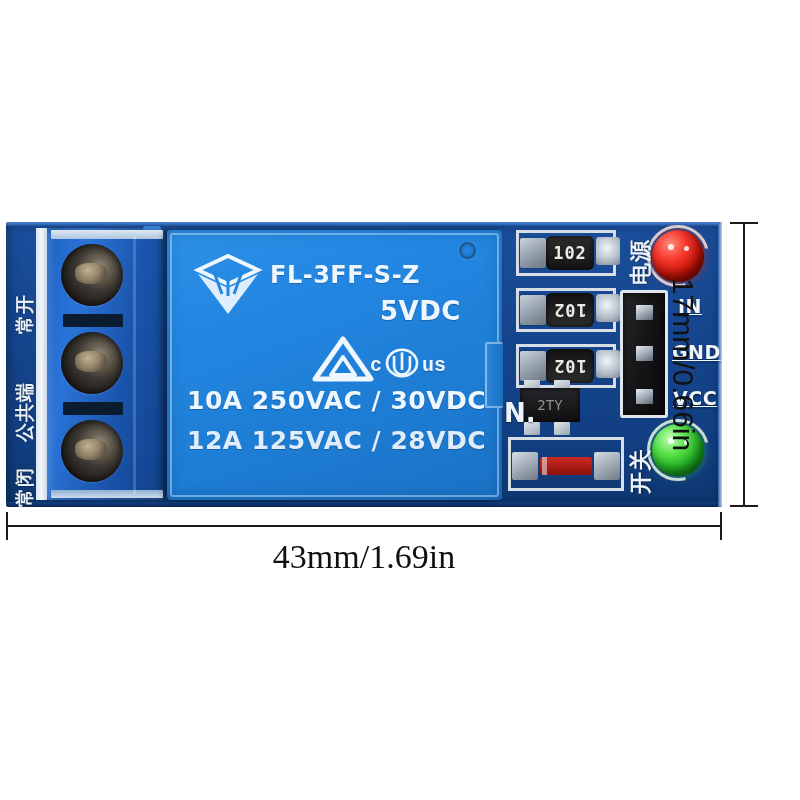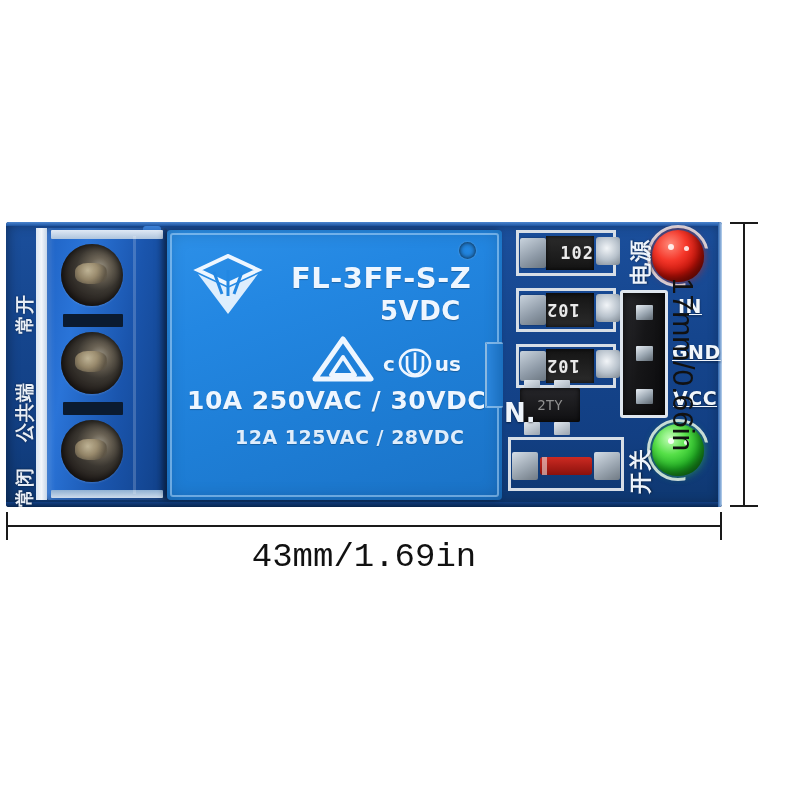--- a/index.html
+++ b/index.html
@@ -181,25 +181,25 @@
     width: 72px; height: 62px;
   }
   .relay-text {
     position: absolute;
     color: #eef6ff;
     font-family: "DejaVu Sans", sans-serif;
     font-weight: 700;
     text-shadow: 0 1px 1px rgba(0,0,0,0.25);
     white-space: nowrap;
   }
-  .rt-model  { left: 103px; top: 31px;  font-size: 29px; letter-spacing: 0.5px; margin-left: 21px; }
+  .rt-model  { left: 103px; top: 31px;  font-size: 24px; letter-spacing: 0.5px; }
   .rt-volt   { left: 213px; top: 66px;  font-size: 26px; letter-spacing: 0.5px; }
   .rt-rating1{ left: 20px;  top: 156px; font-size: 25px; letter-spacing: 0.5px; text-align: center; }
-  .rt-rating2{ left: 20px;  top: 196px; font-size: 19px; letter-spacing: 0.5px; opacity: 0.93; margin-left: 48px;}
-  .rt-culus  { left: 216px; top: 118px; font-size: 20px; }
+  .rt-rating2{ left: 20px;  top: 196px; font-size: 25px; letter-spacing: 0.5px; opacity: 0.93;}
+  .rt-culus  { left: 203px; top: 118px; font-size: 20px; font-family: Liberation Mono, monospace; }
 
   .cqc-mark {
     position: absolute;
     left: 53px; top: 108px;
     width: 78px; height: 42px;
     border: 3px solid #e8f2ff;
     border-radius: 50%;
     color: #eef6ff;
     font-family: "DejaVu Sans", sans-serif;
     font-weight: 700;
@@ -225,26 +225,26 @@
   .res-row .pad-l, .res-row .pad-r {
     position:absolute; top: 7px; width: 26px; height: 30px;
     background: linear-gradient(150deg,#c9d3dd,#8d99a6 60%,#6b7680);
     border-radius: 2px;
     box-shadow: 0 0 2px rgba(0,0,0,0.5);
   }
   .res-row .pad-l { left: 2px; }
   .res-body {
     position:absolute; left: 28px; top: 5px; width: 48px; height: 34px;
     background: linear-gradient(180deg,#2b2b2b,#141414);
-    border-radius: 0;
+    border-radius: 6px;
     color: #e9e9e9;
     font-family: "DejaVu Sans Mono", monospace;
     font-size: 17px;
     font-weight: 700;
-    text-align: right;
+    text-align: center;
     line-height: 34px;
     letter-spacing: 1px;
     box-shadow: inset 0 0 4px rgba(0,0,0,0.8);
   }
   .res-body.flip { transform: rotate(180deg); }
   .res-solderblob {
     position:absolute; right: 2px; top: 6px;
     width: 24px; height: 28px;
     background: radial-gradient(circle at 45% 40%, #f2f5f8, #b8c2cc 55%, #7d8791);
     border-radius: 3px;
@@ -401,21 +401,21 @@
   .dim-line { position: absolute; background: #1a1a1a; }
 
   .dim-h-line  { left: 6px;  top: 525px; width: 716px; height: 2px; }
   .dim-h-capL  { left: 6px;  top: 512px; width: 2px;   height: 28px; }
   .dim-h-capR  { left: 720px;top: 512px; width: 2px;   height: 28px; }
   .dim-h-text {
     position: absolute;
     left: 0; top: 538px; width: 728px;
     text-align: center;
     color: #111;
-    font-family: Liberation Mono, monospace;
+    font-family: Liberation Serif, serif;
     font-size: 34px;
     letter-spacing: 0px;
   }
 
   .dim-v-line  { left: 743px; top: 222px; width: 2px;  height: 285px; }
   .dim-v-capT  { left: 730px; top: 222px; width: 28px; height: 2px; }
   .dim-v-capB  { left: 730px; top: 505px; width: 28px; height: 2px; }
   .dim-v-text {
     position: absolute;
     left: 703px;

